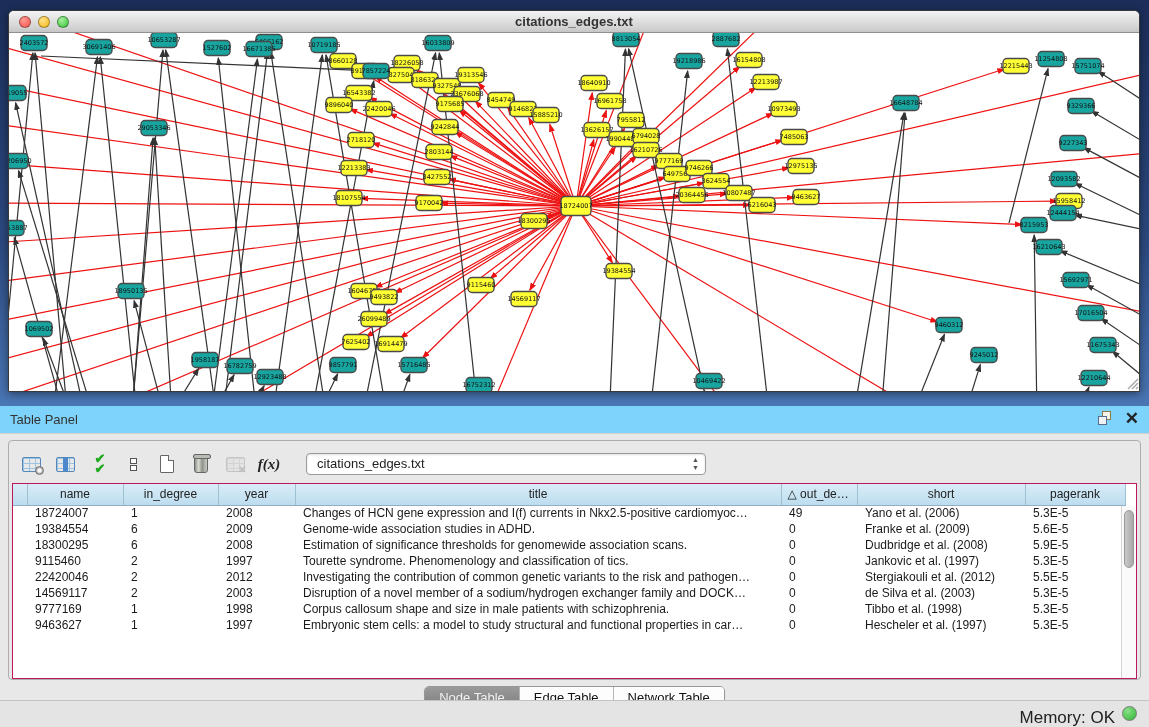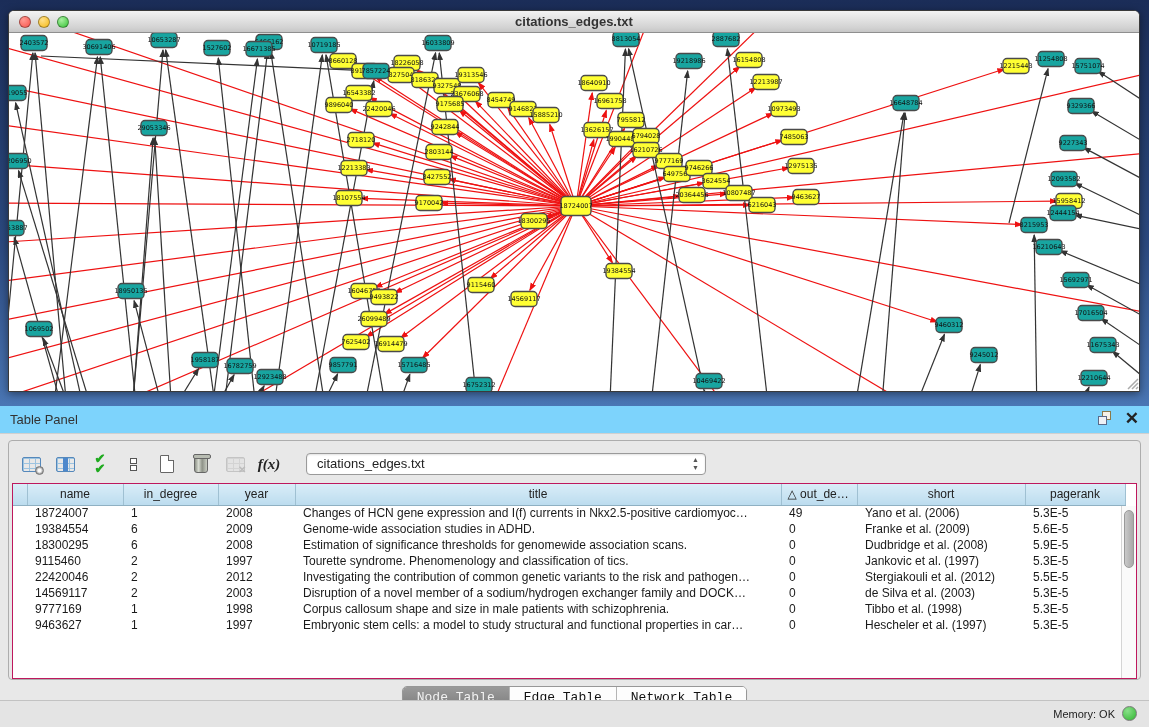--- a/index.html
+++ b/index.html
@@ -79,29 +79,29 @@
     overflow:hidden; text-overflow:clip; }
   .vscroll { position:absolute; right:0; top:22px; bottom:0; width:15px;
     background:#fafafa; border-left:1px solid #d5d5d5; }
   .vthumb { position:absolute; left:2px; top:4px; width:10px; height:58px;
     background:linear-gradient(90deg,#c9c9c9,#a8a8a8); border-radius:6px; border:1px solid #999; }
 
   
   .tabbar { position:absolute; left:0; right:0; top:280px; height:30px; text-align:center; }
   .seg { display:inline-flex; border:1px solid #979797; border-radius:5px; overflow:hidden;
     background:#fff; box-shadow:0 1px 1px rgba(0,0,0,.15); }
-  .seg button { font-family:Liberation Mono, monospace; font-size:13px; padding:3px 14px;
+  .seg button { font-family:Liberation Sans, sans-serif; font-size:13px; padding:3px 14px;
     border:none; background:#fdfdfd; color:#111; border-right:1px solid #b5b5b5; cursor:default;text-align:right; }
   .seg button:last-child { border-right:none; }
   .seg button.sel { background:linear-gradient(180deg,#9a9a9a,#7e7e7e); color:#f2f2f2; }
 
   
   .statusbar { position:absolute; left:0; bottom:0; width:1149px; height:27px;
     background:#e4e4e4; border-top:1px solid #c2c2c2; }
-  .mem { position:absolute; right:34px; top:7px; font-size:11px; color:#222; }
+  .mem { position:absolute; right:34px; top:7px; font-size:17px; color:#222; }
   .memdot { position:absolute; right:12px; top:5px; width:15px; height:15px; border-radius:50%;
     background:radial-gradient(circle at 35% 30%,#8ae08a,#2fb62f); border:1px solid #7a7a7a; }
 </style>
 </head>
 <body>
 
 <div class="app">
 
   <div class="desktop">
     <div class="net-window">

